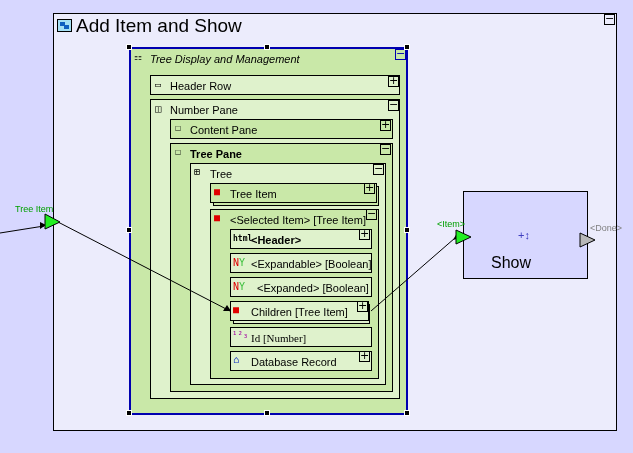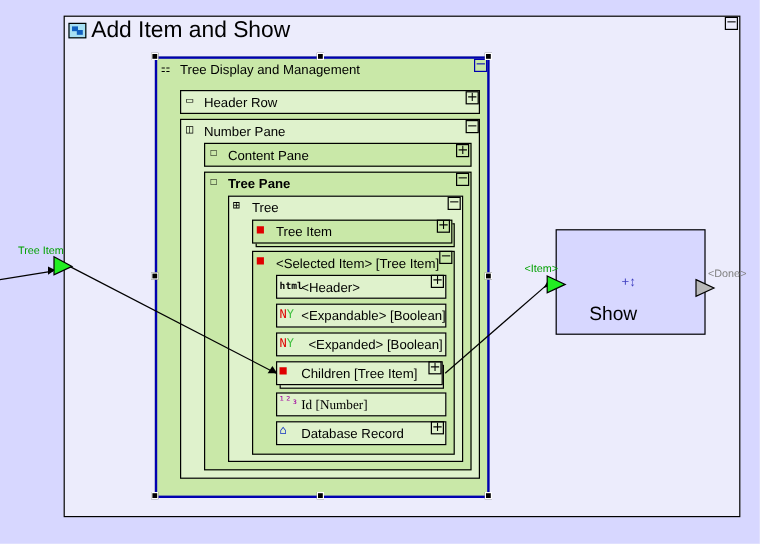--- a/index.html
+++ b/index.html
@@ -26,21 +26,21 @@
 </head>
 <body>
 
 <div class="abs outer"></div>
 <div class="abs outer-icon"></div>
 <div class="abs outer-title">Add Item and Show</div>
 <div class="abs collapse-btn" style="left:604px;top:14px;">−</div>
 
 <div class="abs tdm"></div>
 <div class="abs ico" style="left:134px;top:52px;font-size:9px;">⚏</div>
-<div class="abs lbl" style="left:150px;top:53px;">Tree Display and Management</div>
+<div class="abs lbl" style="left:150px;top:53px;font-style:italic;">Tree Display and Management</div>
 <div class="abs collapse-btn" style="left:395px;top:49px;border-color:#0000b0;color:#0000b0;">−</div>
 
 <div class="abs handle" style="left:126px;top:44px;"></div>
 <div class="abs handle" style="left:264px;top:44px;"></div>
 <div class="abs handle" style="left:404px;top:44px;"></div>
 <div class="abs handle" style="left:126px;top:227px;"></div>
 <div class="abs handle" style="left:404px;top:227px;"></div>
 <div class="abs handle" style="left:126px;top:410px;"></div>
 <div class="abs handle" style="left:264px;top:410px;"></div>
 <div class="abs handle" style="left:404px;top:410px;"></div>
@@ -76,21 +76,21 @@
 <div class="abs lbl" style="left:230px;top:188px;">Tree Item</div>
 <div class="abs collapse-btn" style="left:364px;top:183px;">+</div>
 
 <div class="abs box g1" style="left:210px;top:209px;width:169px;height:170px;"></div>
 <div class="abs ico" style="left:214px;top:212px;color:#e00000;">■</div>
 <div class="abs lbl" style="left:230px;top:214px;">&lt;Selected Item&gt; [Tree Item]</div>
 <div class="abs collapse-btn" style="left:366px;top:209px;">−</div>
 
 <div class="abs box g2" style="left:230px;top:229px;width:142px;height:20px;"></div>
 <div class="abs ico" style="left:233px;top:234px;font-size:8px;font-weight:bold;">html</div>
-<div class="abs lbl" style="left:251px;top:234px;">&lt;Header&gt;</div>
+<div class="abs lbl" style="left:251px;top:234px;font-weight:bold;">&lt;Header&gt;</div>
 <div class="abs collapse-btn" style="left:359px;top:229px;">+</div>
 
 <div class="abs box g2" style="left:230px;top:253px;width:142px;height:20px;"></div>
 <div class="abs ico" style="left:233px;top:257px;"><span style="color:#e00000">N</span><span style="color:#40c040">Y</span></div>
 <div class="abs lbl" style="left:251px;top:258px;">&lt;Expandable&gt; [Boolean]</div>
 
 <div class="abs box g2" style="left:230px;top:277px;width:142px;height:20px;"></div>
 <div class="abs ico" style="left:233px;top:281px;"><span style="color:#e00000">N</span><span style="color:#40c040">Y</span></div>
 <div class="abs lbl" style="left:257px;top:282px;">&lt;Expanded&gt; [Boolean]</div>
 

